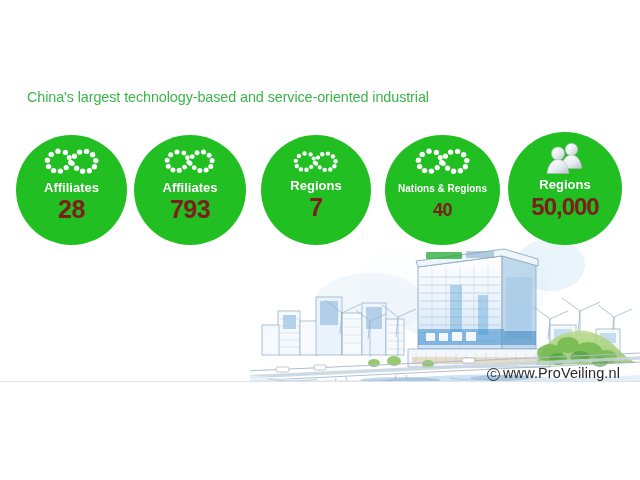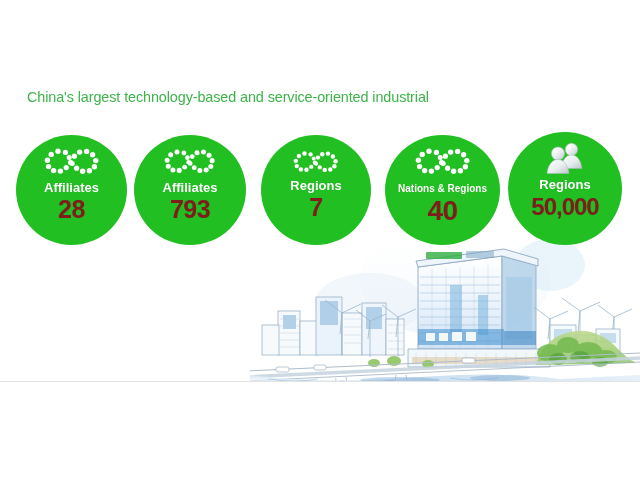--- a/index.html
+++ b/index.html
@@ -97,21 +97,21 @@
   .circle-value {
     color: #7f1d1d;
     font-weight: bold;
     font-size: 25px;
     line-height: 27px;
     margin-top: 1px;
     letter-spacing: -0.5px;
     white-space: nowrap;
     text-shadow: 0 0 1px rgba(0,0,0,0.12);
   }
-  .c4 .circle-value { font-size: 28px; }
+  .c4 .circle-value { font-size: 18px; }
   .c5 .circle-value { font-size: 24px; letter-spacing: -1px; }
 
   
   .illustration {
     position: absolute;
     left: 250px;
     top: 225px;
     width: 390px;
     height: 157px;
   }
@@ -462,17 +462,20 @@
           </g>
 
           <ellipse cx="13.5" cy="9" rx="2.2" ry="2.6" fill="#ffffff" opacity="0.9"></ellipse>
           <ellipse cx="27.5" cy="5.5" rx="1.9" ry="2.2" fill="#ffffff" opacity="0.9"></ellipse>
         </svg>
       </div>
       <div class="circle-label">Regions</div>
       <div class="circle-value">50,000</div>
     </div>
 
+    <div class="watermark">
+      <span class="wm-c">C</span><span>www.ProVeiling.nl</span>
+    </div>
 
     <div class="banner-bottom-rule"></div>
   </div>
 
 </div>
 
 </body></html>

